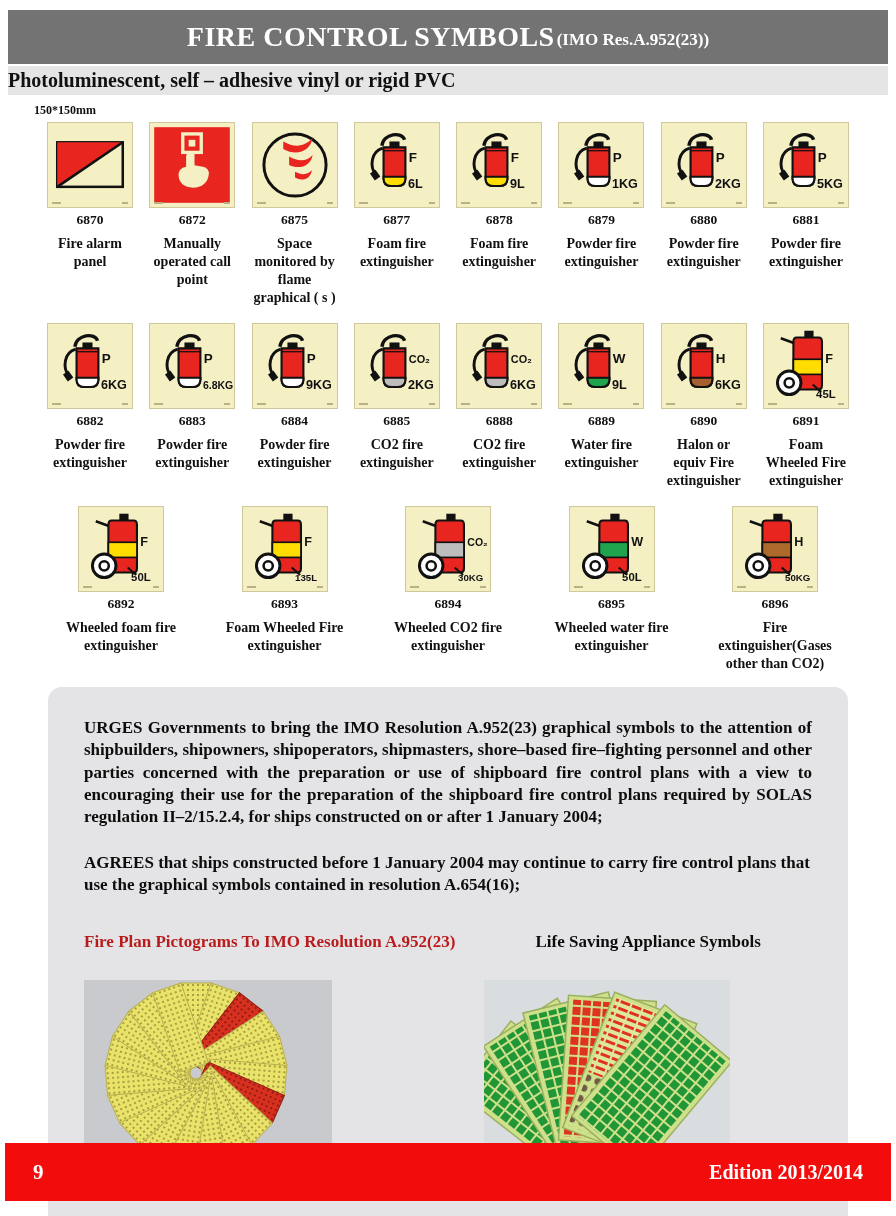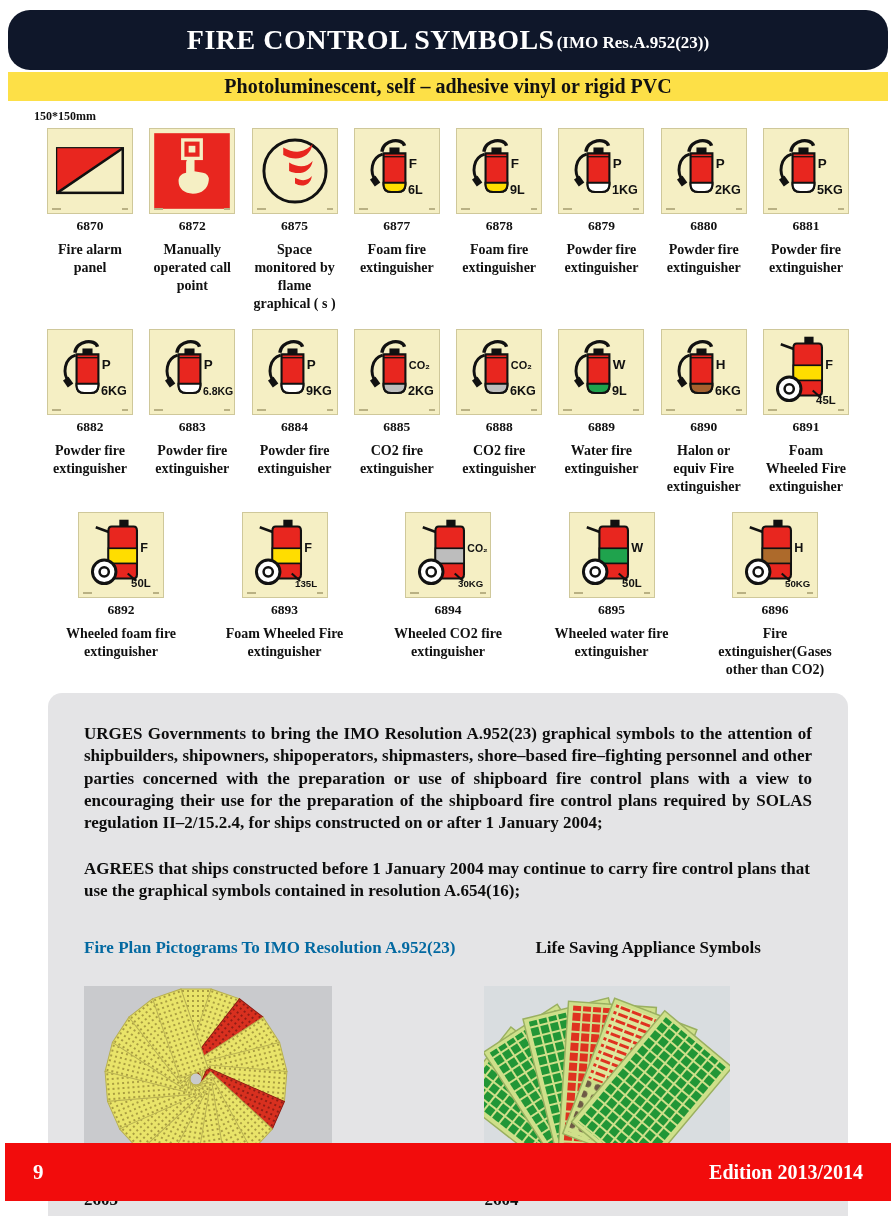--- a/index.html
+++ b/index.html
@@ -2,28 +2,28 @@
 <html><head>
 <meta charset="utf-8">
 <style>
   html,body{margin:0;padding:0;}
   body{
     width:896px;height:1216px;position:relative;background:#ffffff;
     font-family:"Liberation Serif", serif;overflow:hidden;
   }
   
   .banner{
-    margin:10px 8px 0 8px;height:60px;background:#0f172a;
-    display:flex;align-items:center;justify-content:center;border-radius:22px;
+    margin:10px 8px 0 8px;height:54px;background:#737373;
+    display:flex;align-items:center;justify-content:center;
   }
   .banner .t-main{color:#fff;font-weight:bold;font-size:28px;letter-spacing:.5px;}
   .banner .t-sub{color:#fff;font-weight:bold;font-size:17px;margin-left:2px;padding-top:6px;}
   .subband{
-    margin:2px 8px 0 8px;height:29px;background:#fde047;
-    display:flex;align-items:center;justify-content:center;
+    margin:2px 8px 0 8px;height:29px;background:#e5e5e5;
+    display:flex;align-items:center;
     font-weight:bold;font-size:20px;color:#111;
   }
   .sizenote{margin:8px 0 0 34px;font-weight:bold;font-size:12px;color:#111;}
   
   .rows-wrap{width:804px;margin:4px auto 0 auto;}
   .symbol-row{display:flex;justify-content:space-between;margin-top:0;}
   .symbol-row + .symbol-row{margin-top:16px;}
   .cell{width:88px;display:flex;flex-direction:column;align-items:center;}
   .symbol-row.spread .cell{width:150px;}
   .tile{
@@ -45,21 +45,21 @@
   .notice{
     width:800px;margin:14px auto 0 auto;background:#E4E4E6;border-radius:14px;
     box-sizing:border-box;padding:30px 36px 0 36px;height:570px;font-family:Liberation Serif, serif;
   }
   .notice p{
     margin:0;font-weight:bold;font-size:17px;line-height:1.3;color:#0d0d0d;
     text-align:justify;
   }
   .notice p + p{margin-top:24px;text-align:left;}
   .prod-headers{display:flex;margin-top:36px;}
-  .prod-headers .ph-left{flex:0 0 55%;font-weight:bold;font-size:17px;color:#0369a1;}
+  .prod-headers .ph-left{flex:0 0 55%;font-weight:bold;font-size:17px;color:#b91c1c;}
   .prod-headers .ph-right{flex:0 0 45%;font-weight:bold;font-size:17px;color:#0d0d0d;text-align:center;}
   .prod-photos{display:flex;margin-top:28px;}
   .prod-col{display:flex;flex-direction:row;align-items:flex-start;gap:20px;}
   .prod-col.left{flex:0 0 55%;}
   .prod-col.right{flex:0 0 45%;}
   .photo{display:block;}
   .prod-code{margin-top:18px;font-weight:bold;font-size:17px;color:#0d0d0d;}
   .prod-size{margin-top:8px;font-weight:bold;font-size:17px;color:#701a75;}
   
   .footer{

